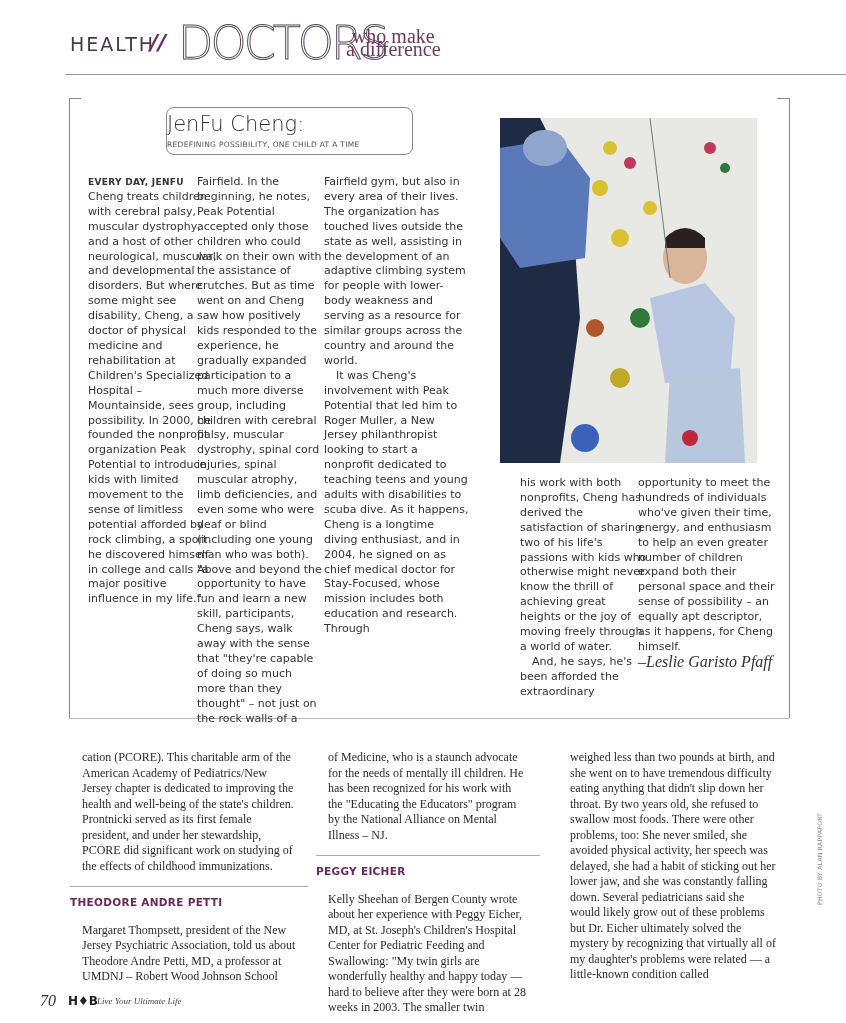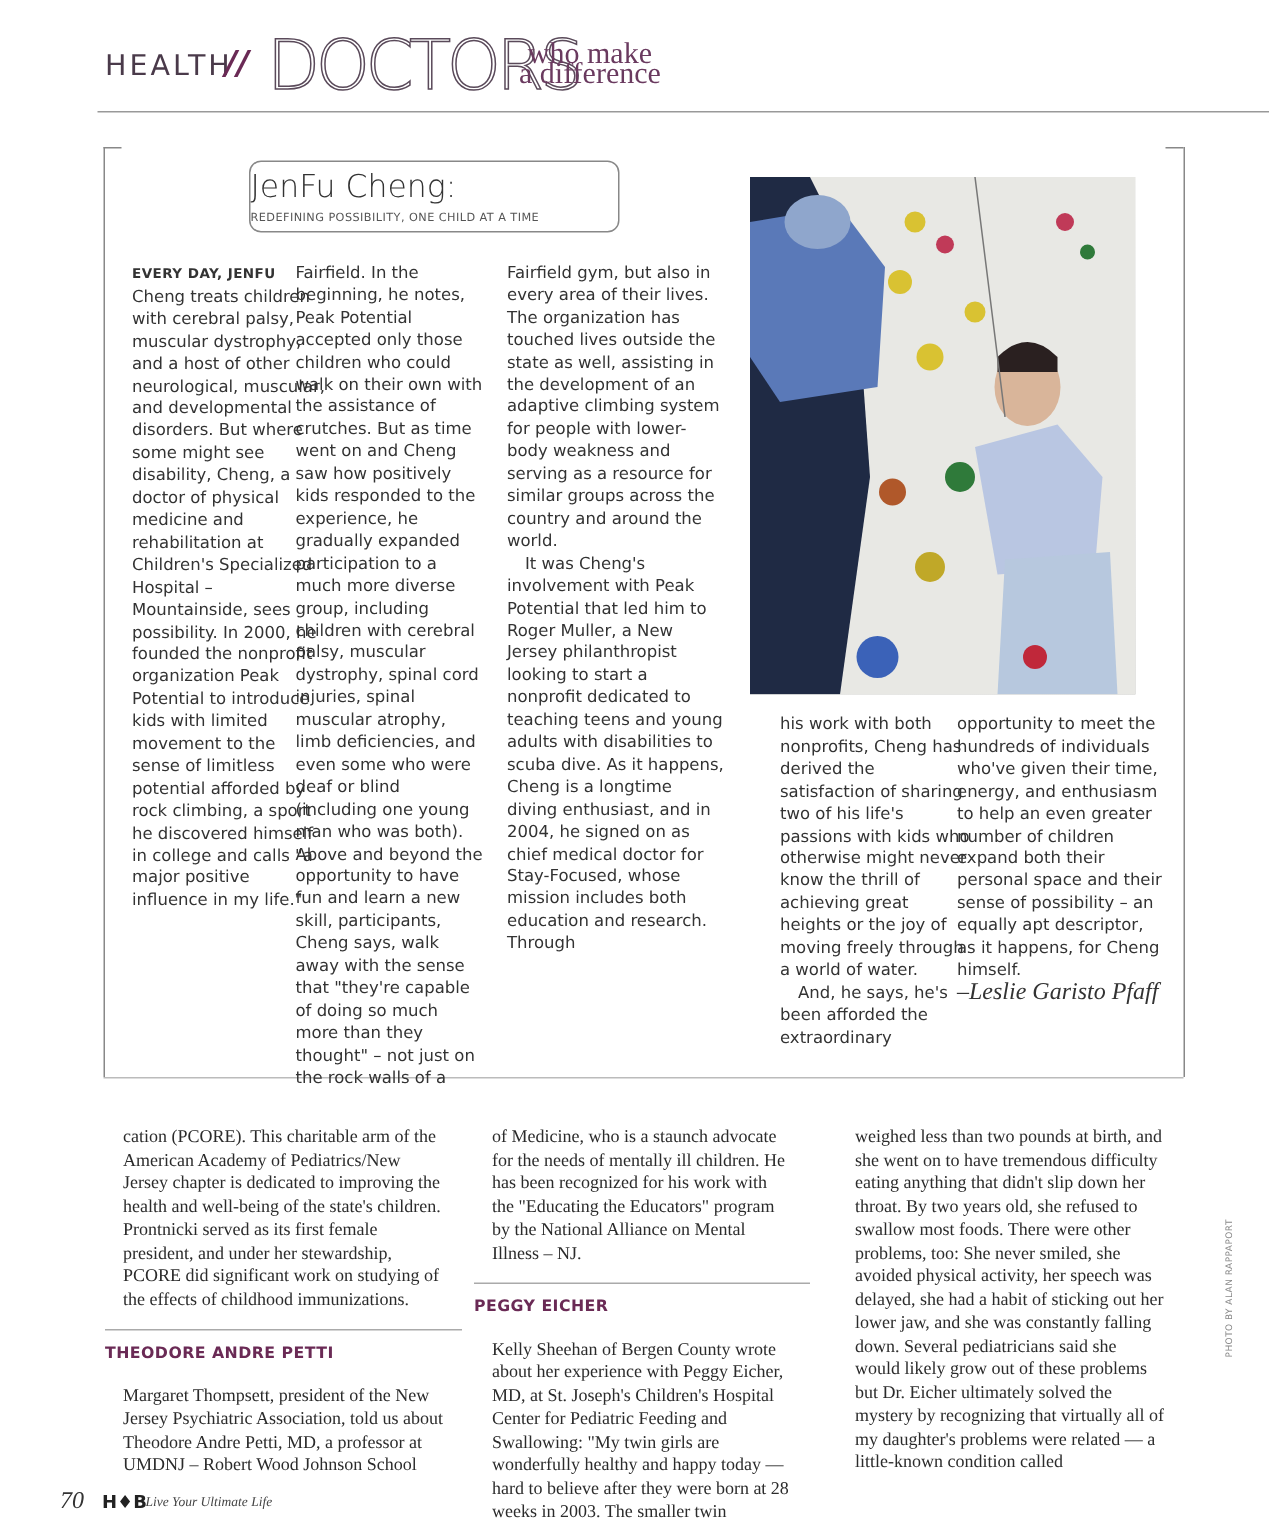--- a/index.html
+++ b/index.html
@@ -67,21 +67,21 @@
 </div>
 
 <div class="abs col" style="left:88px; top:175px; width:130px;">
   <p><span class="lead">EVERY DAY, JENFU</span><br><span>Cheng treats children with cerebral palsy, muscular dystrophy, and a host of other neurological, muscular, and developmental disorders. But where some might see disability, Cheng, a doctor of physical medicine and rehabilitation at Children's Specialized Hospital – Mountainside, sees possibility. In 2000, he founded the nonprofit organization Peak Potential to introduce kids with limited movement to the sense of limitless potential afforded by rock climbing, a sport he discovered himself in college and calls "a major positive influence in my life."</span></p>
 </div>
 
 <div class="abs col" style="left:197px; top:175px; width:125px;">
   <p>Fairfield. In the beginning, he notes, Peak Potential accepted only those children who could walk on their own with the assistance of crutches. But as time went on and Cheng saw how positively kids responded to the experience, he gradually expanded participation to a much more diverse group, including children with cerebral palsy, muscular dystrophy, spinal cord injuries, spinal muscular atrophy, limb deficiencies, and even some who were deaf or blind (including one young man who was both). Above and beyond the opportunity to have fun and learn a new skill, participants, Cheng says, walk away with the sense that "they're capable of doing so much more than they thought" – not just on the rock walls of a</p>
 </div>
 
-<div class="abs col" style="left:338px; top:175px; width:145px;">
+<div class="abs col" style="left:324px; top:175px; width:145px;">
   <p>Fairfield gym, but also in every area of their lives. The organization has touched lives outside the state as well, assisting in the development of an adaptive climbing system for people with lower-body weakness and serving as a resource for similar groups across the country and around the world.</p>
   <p class="ind">It was Cheng's involvement with Peak Potential that led him to Roger Muller, a New Jersey philanthropist looking to start a nonprofit dedicated to teaching teens and young adults with disabilities to scuba dive. As it happens, Cheng is a longtime diving enthusiast, and in 2004, he signed on as chief medical doctor for Stay-Focused, whose mission includes both education and research. Through</p>
 </div>
 
 <div class="abs photo" title="Two climbers on an indoor rock climbing wall with colorful holds">
   <svg width="257" height="345" viewBox="0 0 257 345">
     <rect x="0" y="0" width="257" height="345" fill="#e8e8e4"></rect>
     <path d="M0,0 L0,345 L60,345 L80,200 L70,60 L40,0 Z" fill="#1f2a44"></path>
     <path d="M0,30 L60,20 L90,60 L85,140 L20,150 L0,120 Z" fill="#5a79b8"></path>
     <ellipse cx="45" cy="30" rx="22" ry="18" fill="#8fa6cc"></ellipse>

